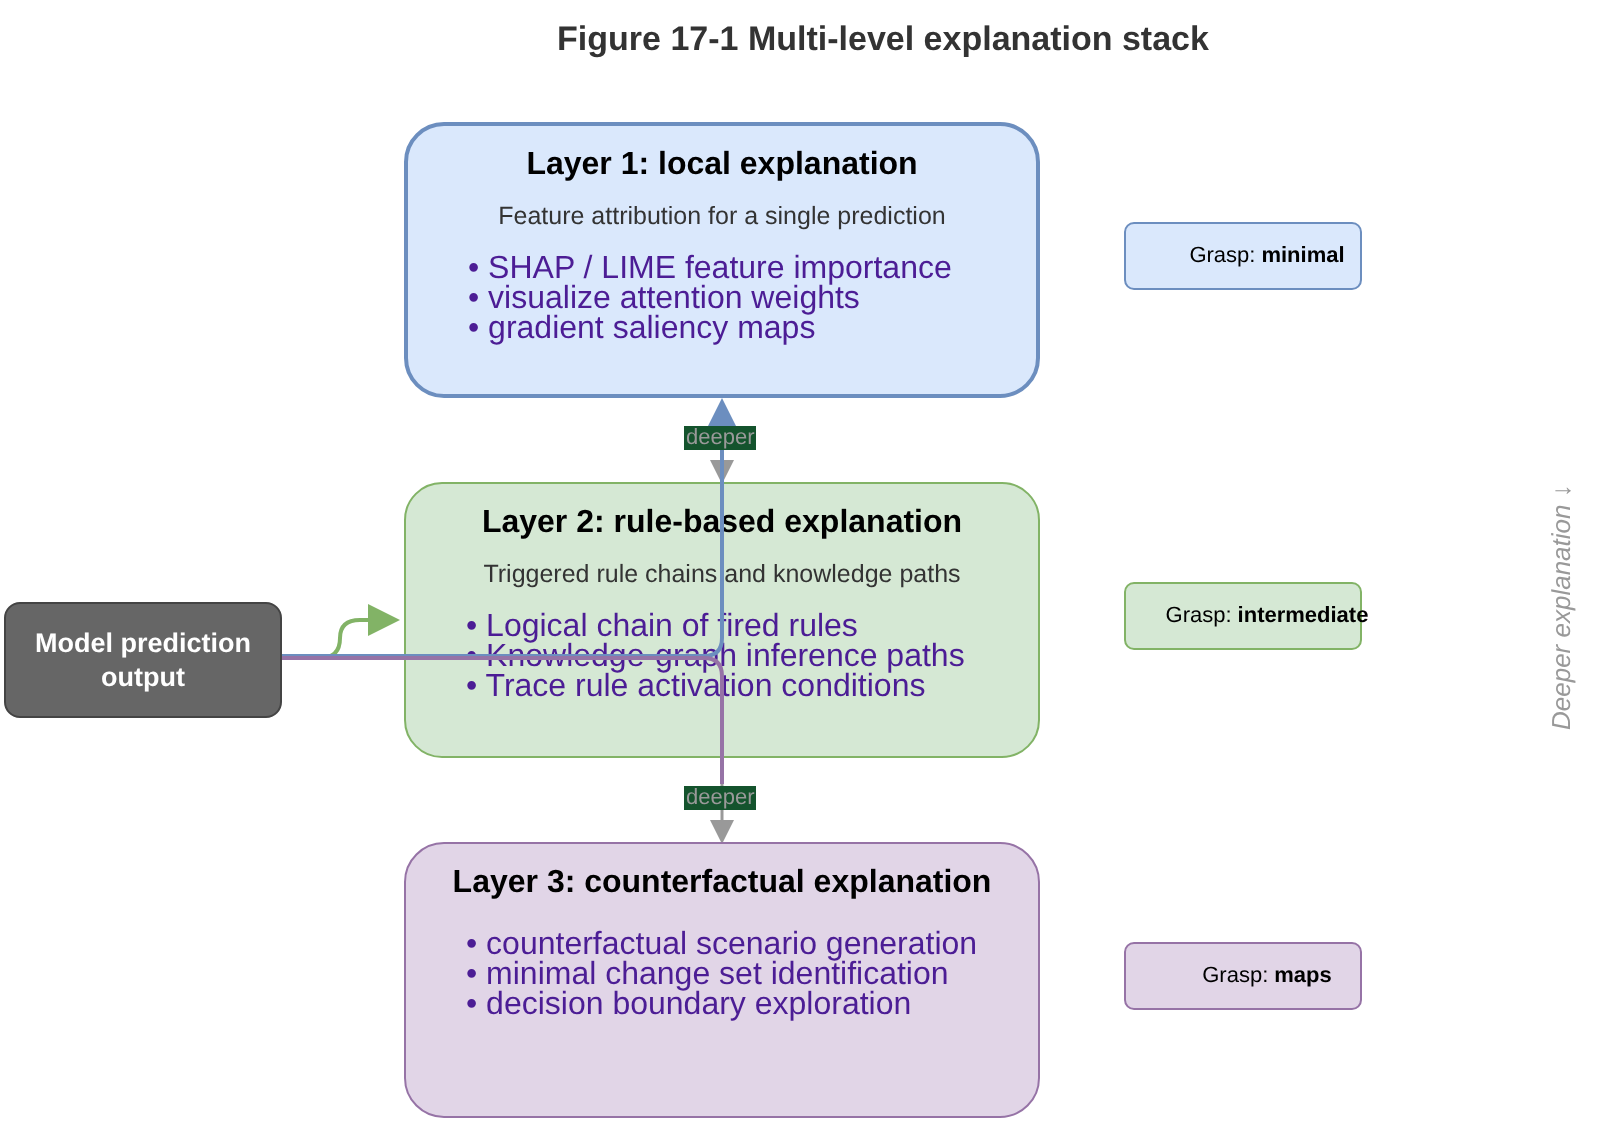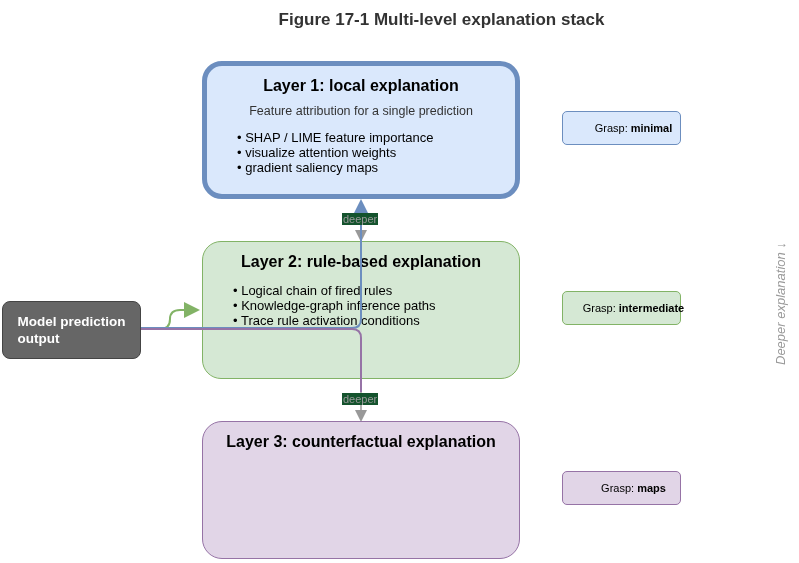--- a/index.html
+++ b/index.html
@@ -1,31 +1,31 @@
 <!DOCTYPE html>
 <html><head>
 <meta charset="utf-8">
 <style>
   html, body { margin:0; padding:0; background:#ffffff; }
   body { width:799px; height:563px; position:relative; overflow:hidden; font-family:"Liberation Sans", sans-serif; }
   .title { position:absolute; left:0; width:883px; top:10px; text-align:center; font-weight:bold; font-size:17px; color:#333333; }
   .layer { position:absolute; left:202px; width:318px; height:138px; border-radius:20px; box-sizing:border-box; text-align:center; }
-  .layer1 { top:61px; background:#dae8fc; border:5px solid #d946ef; }
+  .layer1 { top:61px; background:#dae8fc; border:2px solid #d946ef; }
   .layer2 { top:241px; background:#d5e8d4; border:1px solid #82b366; }
   .layer3 { top:421px; background:#e1d5e7; border:1px solid #9673a6; }
   .layer-title { margin-top:11px; font-weight:bold; font-size:16px; color:#000; }
   .layer-sub { margin-top:9px; font-size:12.5px; color:#333; }
-  .layer-list { list-style:none; padding:0; margin:12px 0 0 30px; text-align:left; font-size:13px; color:#000000; line-height:15px; }
+  .layer-list { list-style:none; padding:0; margin:12px 0 0 30px; text-align:left; font-size:16px; color:#4c1d95; line-height:15px; }
   .layer3 .layer-list { margin-top:14px; }
   .grasp { position:absolute; left:562px; width:119px; height:34px; border-radius:5px; box-sizing:border-box; display:flex; align-items:center; justify-content:center; font-size:11px; color:#000;padding-left:24px; }
   .g1 { top:111px; background:#dae8fc; border:1px solid #6c8ebf; }
   .g2 { top:291px; background:#d5e8d4; border:1px solid #82b366; }
   .g3 { top:471px; background:#e1d5e7; border:1px solid #9673a6; }
   .grasp b { font-weight:bold; margin-left:3px; }
-  .model { position:absolute; left:2px; top:301px; width:139px; height:58px; background:#666666; border:1px solid #444; border-radius:8px; box-sizing:border-box; color:#fff; font-weight:bold; font-size:13.5px; text-align:left; display:flex; align-items:center; justify-content:center; line-height:17px; }
+  .model { position:absolute; left:2px; top:301px; width:139px; height:58px; background:#666666; border:1px solid #444; border-radius:8px; box-sizing:border-box; color:#fff; font-weight:bold; font-size:13.5px; text-align:center; display:flex; align-items:center; justify-content:center; line-height:17px; }
   .side { position:absolute; left:773px; top:365px; transform:rotate(-90deg); transform-origin:left top; font-style:italic; font-size:13px; color:#999; white-space:nowrap; }
   .deeper { position:absolute; font-size:11px; color:#999; background:#14532d; padding:0 1px; }
   svg.links { position:absolute; left:0; top:0; width:799px; height:563px; pointer-events:none; }
 </style>
 </head>
 <body>
 
 <div class="title">Figure 17-1 Multi-level explanation stack</div>
 
 <svg class="links" viewBox="0 0 799 563">
@@ -60,29 +60,35 @@
   <div class="layer-sub">Feature attribution for a single prediction</div>
   <ul class="layer-list">
     <li>• SHAP / LIME feature importance</li>
     <li>• visualize attention weights</li>
     <li>• gradient saliency maps</li>
   </ul>
 </div>
 
 <div class="layer layer2" style="background: rgb(213, 232, 212); border-color: rgb(130, 179, 102); border-radius: 19px;">
   <div class="layer-title">Layer 2: rule-based explanation</div>
+  <div class="layer-sub">Triggered rule chains and knowledge paths</div>
   <ul class="layer-list">
     <li>• Logical chain of fired rules</li>
     <li>• Knowledge-graph inference paths</li>
     <li>• Trace rule activation conditions</li>
   </ul>
 </div>
 
 <div class="layer layer3" style="background: rgb(225, 213, 231); border-color: rgb(150, 115, 166);">
   <div class="layer-title">Layer 3: counterfactual explanation</div>
+  <ul class="layer-list">
+    <li>• counterfactual scenario generation</li>
+    <li>• minimal change set identification</li>
+    <li>• decision boundary exploration</li>
+  </ul>
 </div>
 
 <svg class="links" viewBox="0 0 799 563">
   <path d="M141,328 L352,328 Q361,328 361,319 L361,241" fill="none" stroke="#6c8ebf" stroke-width="2"></path>
   <path d="M141,329 L352,329 Q361,329 361,338 L361,381" fill="none" stroke="#9673a6" stroke-width="2"></path>
 </svg>
 
 <div class="model">
   <div>
     <div>Model prediction</div>

